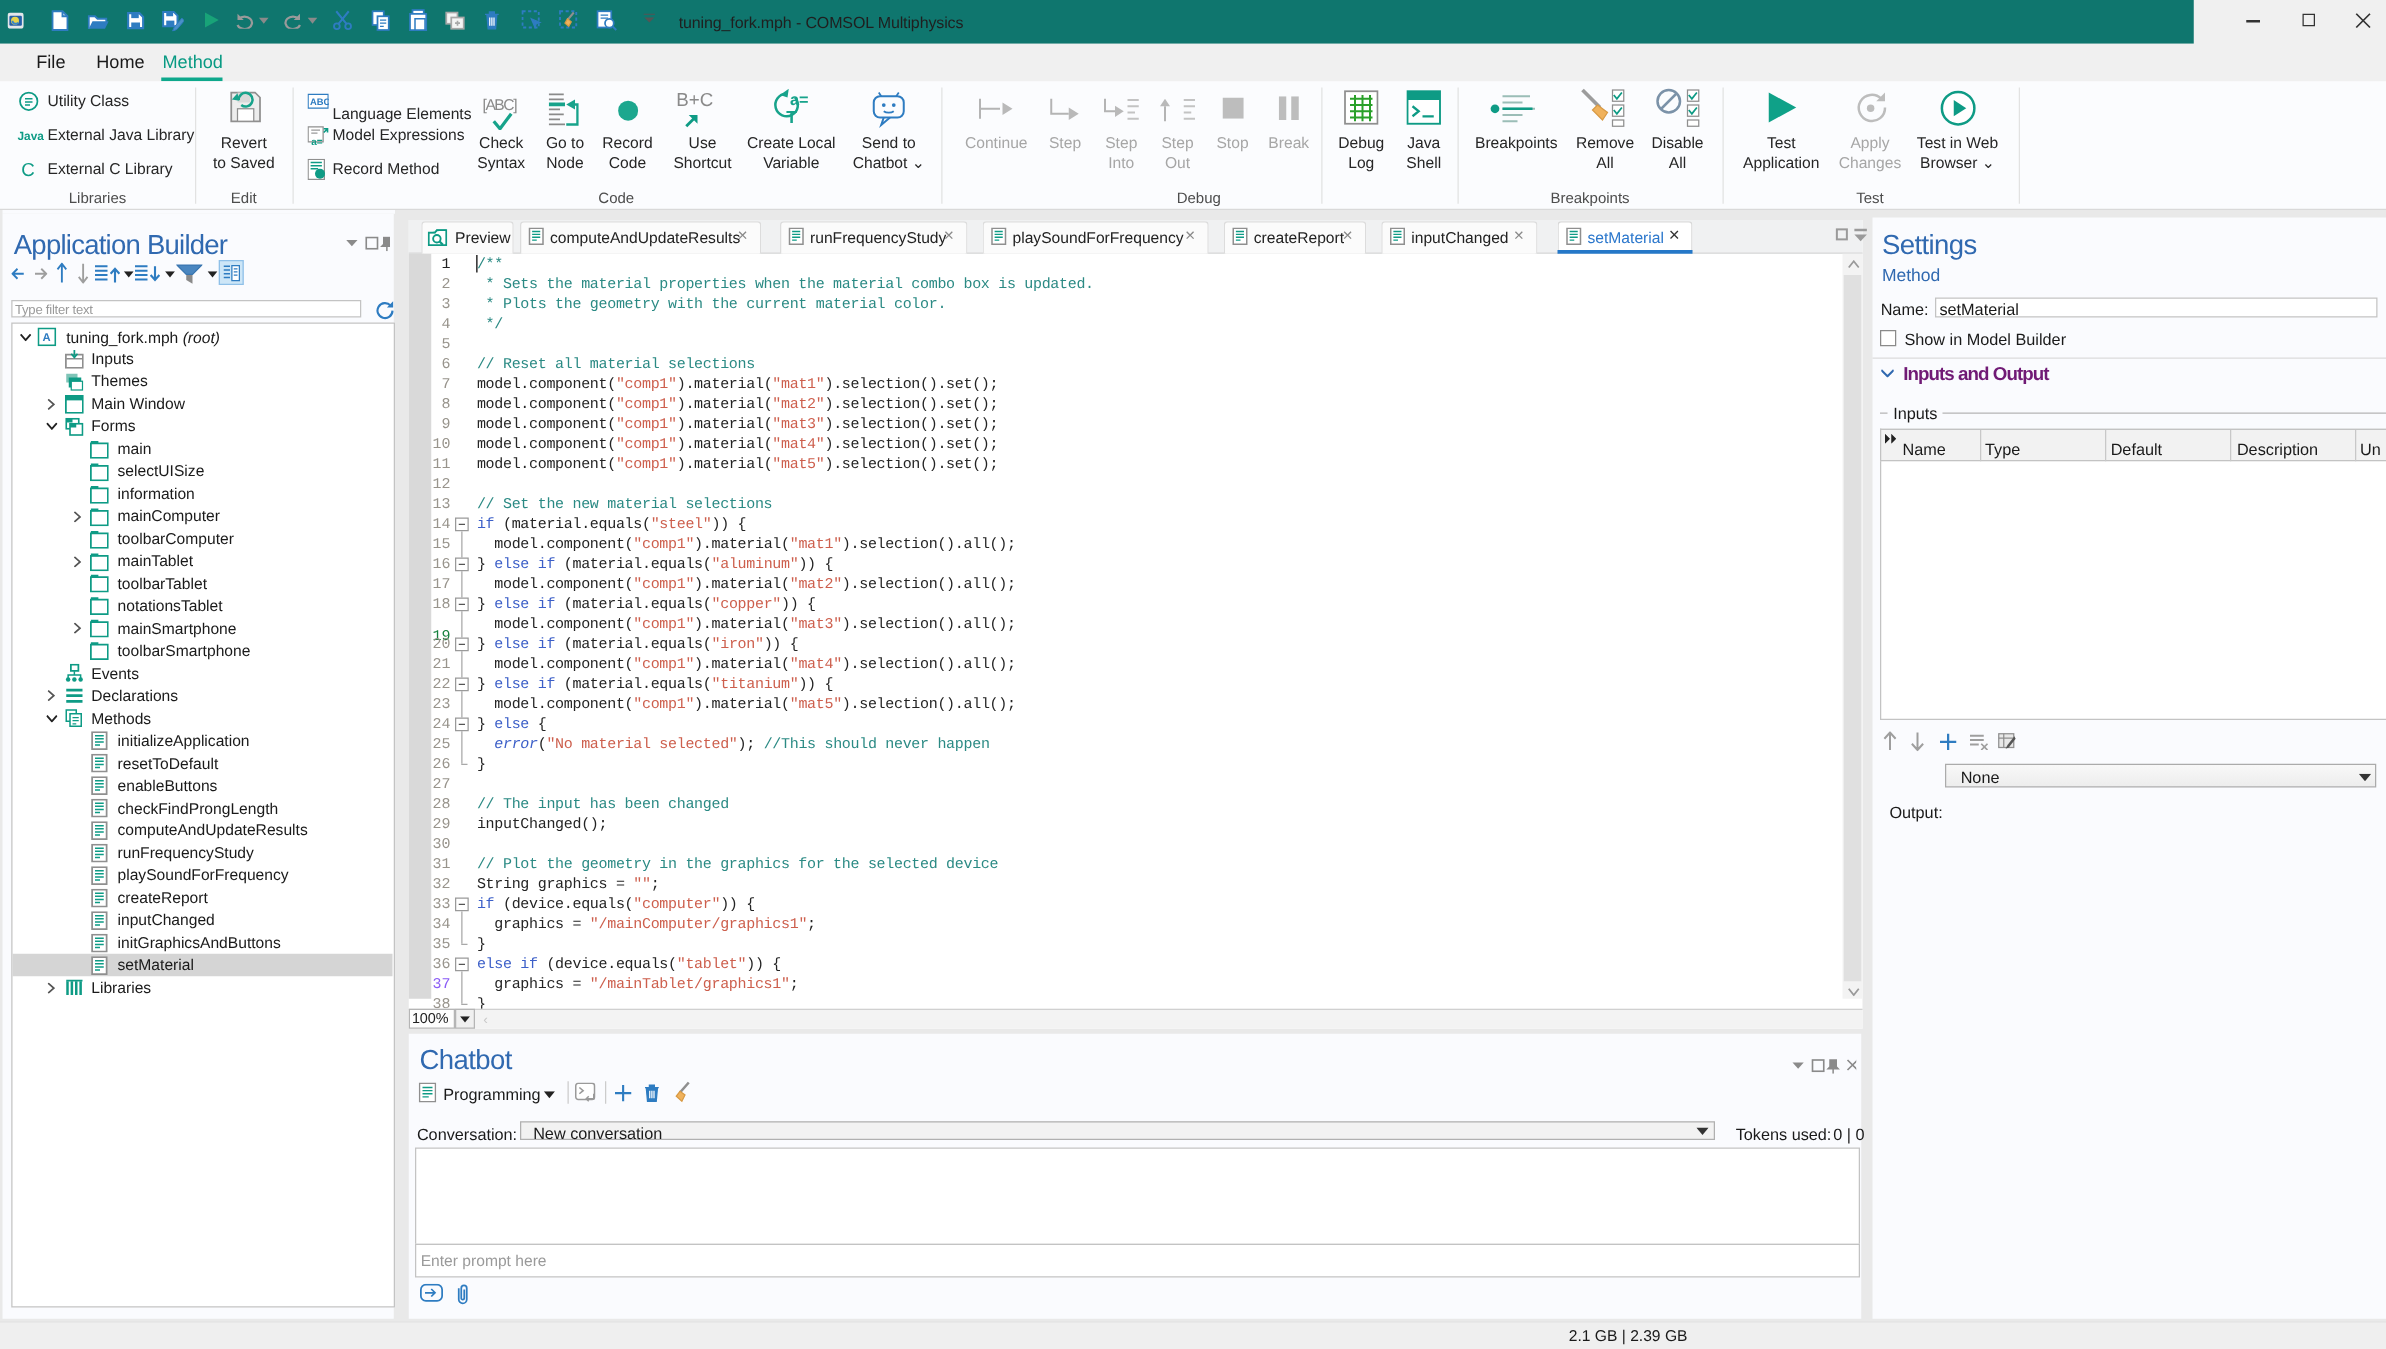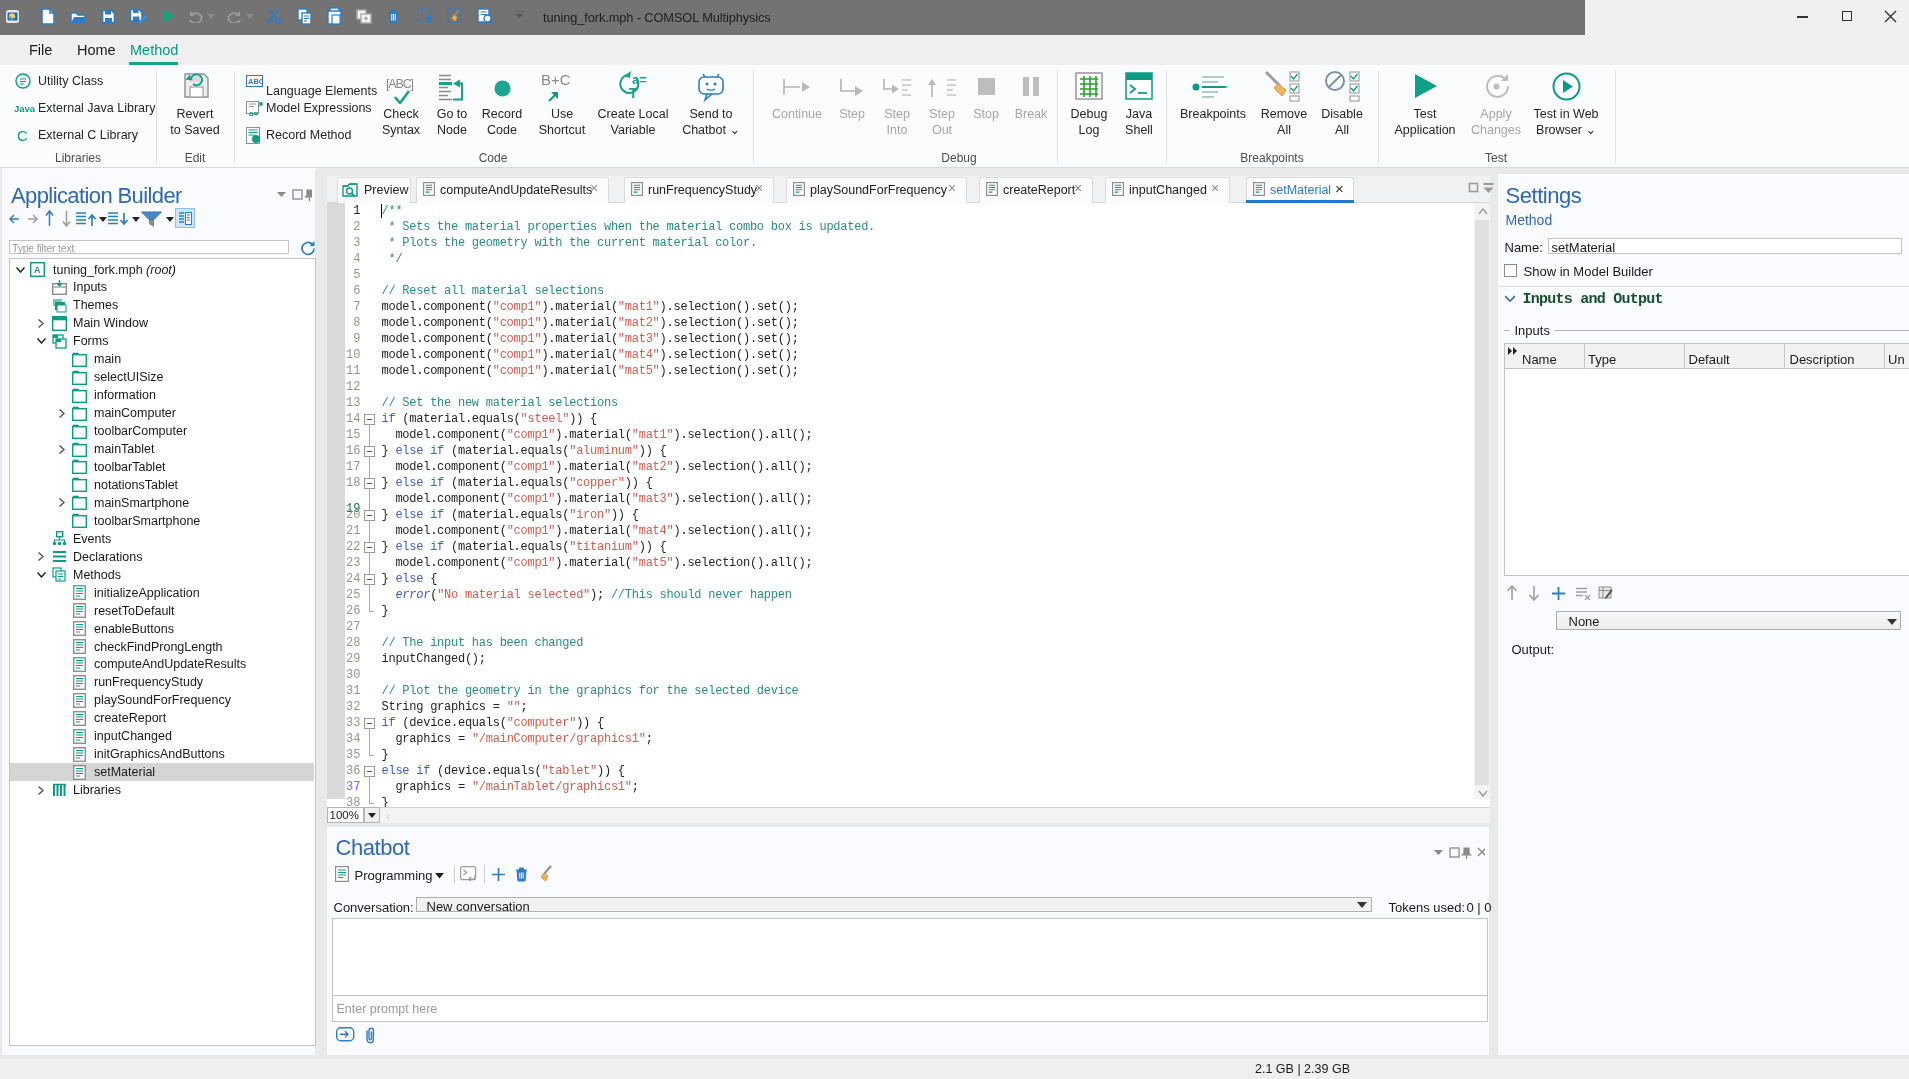--- a/index.html
+++ b/index.html
@@ -1,20 +1,20 @@
 <!DOCTYPE html>
 <html><head>
 <meta charset="utf-8">
 <style>
 *{margin:0;padding:0;box-sizing:border-box;}
 html,body{width:1909px;height:1079px;overflow:hidden;}
 body{font-family:"Liberation Sans",sans-serif;background:#f0f0f0;position:relative;}
 .abs{position:absolute;}
 
-#titlebar{position:absolute;left:0;top:0;width:1585px;height:35px;background:#737373;}
+#titlebar{position:absolute;left:0;top:0;width:1755px;height:35px;background:#0f766e;}
 #titletext{position:absolute;left:543px;top:9.5px;font-size:12.8px;letter-spacing:-0.1px;color:#1f1f1f;}
 
 #menurow{position:absolute;left:0;top:35px;width:1909px;height:30px;background:#f0f0f0;}
 .menuitem{position:absolute;top:7px;font-size:14.5px;color:#1a1a1a;}
 #mi-method{color:#089a83;}
 #methodline{position:absolute;left:129px;top:27px;width:49px;height:3px;background:#0ea88c;}
 
 #ribbon{position:absolute;left:0;top:65px;width:1909px;height:103px;background:#fbfcfe;border-bottom:1px solid #d9d9d9;}
 .rsep{position:absolute;top:5px;width:1px;height:93px;background:#e2e2e2;}
 .rgl{position:absolute;top:86px;font-size:12px;color:#4d4d4d;width:160px;text-align:center;}
@@ -1041,21 +1041,21 @@
   <div class="box" style="left:50px;top:64.5px;width:354px;height:16px;"></div>
   <div class="lbl" style="left:54px;top:66.5px;">setMaterial</div>
   <div class="abs" style="left:6.5px;top:90px;width:13px;height:13px;background:#fff;border:1px solid #8a8a8a;"></div>
   <div class="lbl" style="left:26px;top:90px;">Show in Model Builder</div>
   <div class="abs" style="left:0;top:112px;width:411px;height:1px;background:#dcdcdc;"></div>
   <div class="abs" style="left:7px;top:121px;">
       <svg width="10" height="7">
         <path d="M0 1l5 5 5-5" fill="none" stroke="#3069b0" stroke-width="1.6"></path>
       </svg>
     </div>
-  <div class="abs" style="left:25px;top:117px;font-size:15px;font-weight:bold;letter-spacing:-0.75px;color:#14532d;font-family:Liberation Mono, monospace;">Inputs and Output</div>
+  <div class="abs" style="left:25px;top:117px;font-size:15px;font-weight:bold;letter-spacing:-0.75px;color:#701a75;">Inputs and Output</div>
   <div class="abs" style="left:6px;top:156px;width:6px;height:1px;background:#b5b5b5;"></div>
   <div class="lbl" style="left:17px;top:149px;">Inputs</div>
   <div class="abs" style="left:56px;top:156px;width:355px;height:1px;background:#b5b5b5;"></div>
   <div class="abs" style="left:6px;top:169px;width:405.5px;height:233px;background:#fff;border:1px solid #c3c3c3;border-right:none;"></div>
 <div class="abs" style="left:6px;top:169px;width:405.5px;height:26px;background:#f2f2f2;border:1px solid #c3c3c3;border-right:none;"></div>
 <div class="abs" style="left:9px;top:173px;">
       <svg width="10" height="8">
         <path d="M1 0l4 4-4 4zM6 0l4 4-4 4z" fill="#222"></path>
       </svg>
     </div>

